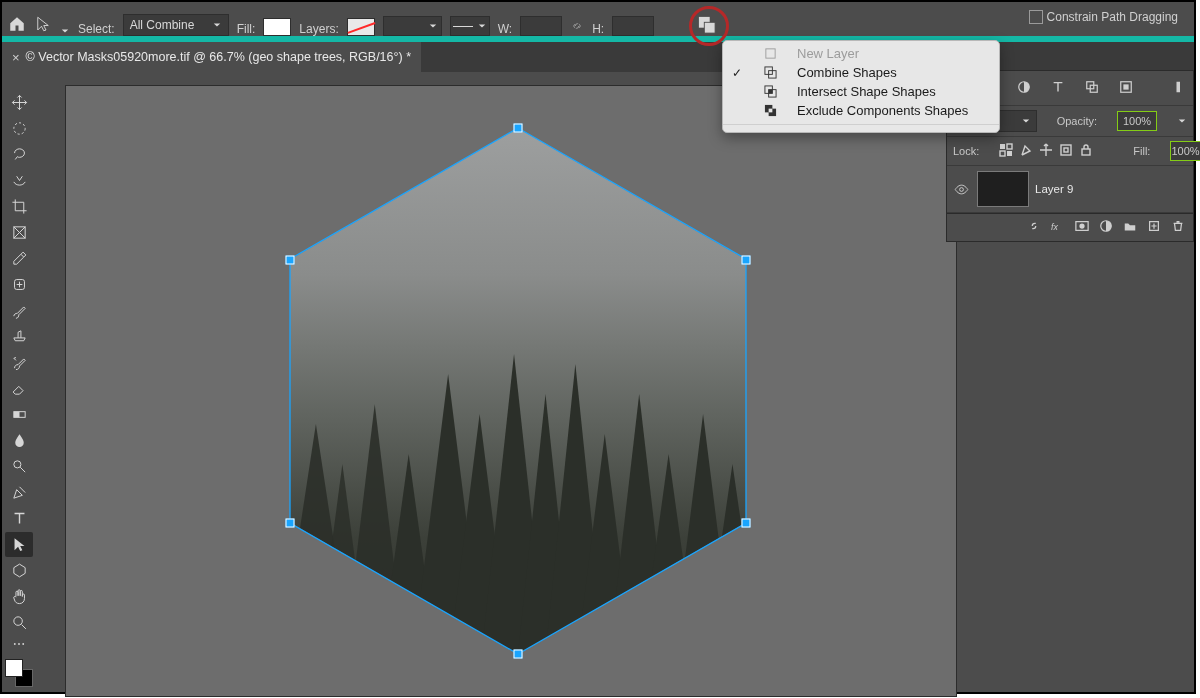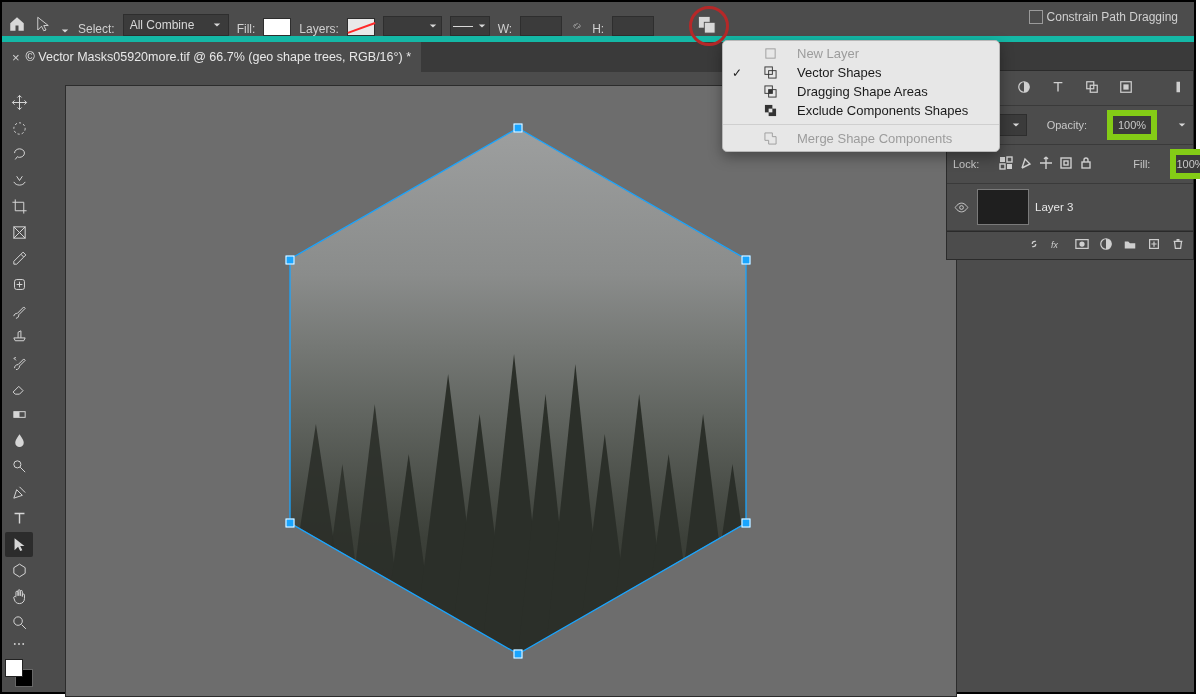--- a/index.html
+++ b/index.html
@@ -240,21 +240,21 @@
     border-bottom:1px solid #3a3a3a;
     font-size:11px; color:#c8c8c8;
   }
   .panel-row.top { justify-content:flex-end; height:26px;}
   .panel-mini-icon svg{ width:14px;height:14px; fill:none; stroke:#cfcfcf; stroke-width:1.4;}
   .panel-mini-icon .f{fill:#cfcfcf;stroke:none;}
   .blend-select {
     flex:1; height:20px; background:#3b3b3b; border:1px solid #2e2e2e;
     display:flex; align-items:center; justify-content:space-between; padding:0 5px;
   }
-  .val-box{ width:38px; height:18px;background:#3b3b3b;border:6px solid #84cc16;display:flex;align-items:center;justify-content:center;font-size:11px;}
+  .val-box{ width:38px; height:18px;background:#3b3b3b;border:1px solid #84cc16;display:flex;align-items:center;justify-content:center;font-size:11px;}
   .lock-icons{display:flex;gap:6px;align-items:center;}
 
   .layer-row {
     display:flex; align-items:center;
     height:46px;
     padding:0 4px;
     border-bottom:1px solid #3a3a3a;
     gap:6px;
     font-size:11.5px; color:#e8e8e8;
   }
@@ -645,21 +645,21 @@
 
 
     <div class="layer-row">
       <span class="eye">
           <svg viewBox="0 0 24 24">
             <path d="M2 12s4-7 10-7 10 7 10 7-4 7-10 7S2 12 2 12z"></path>
             <circle cx="12" cy="12" r="3"></circle>
           </svg>
         </span>
       <div class="thumb plain"></div>
-      <span>Layer 3</span>
+      <span>Layer 9</span>
     </div>
 
     <div class="panel-footer">
       <span><svg viewBox="0 0 16 16">
             <path d="M6 8a3 3 0 0 1 3-3h1M10 8a3 3 0 0 1-3 3H6"></path>
           </svg></span>
       <span><svg viewBox="0 0 16 16">
             <text x="0" y="12" font-size="10" class="f" font-style="italic">fx</text>
           </svg></span>
       <span><svg viewBox="0 0 16 16">
@@ -694,49 +694,40 @@
       <span>New Layer</span>
     </div>
     <div class="menu-item">
       <span class="check">✓</span>
       <span class="mi-icon">
           <svg viewBox="0 0 14 14">
             <rect x="1" y="1" width="8" height="8" fill="none" stroke="#333"></rect>
             <rect x="5" y="5" width="8" height="8" fill="none" stroke="#333"></rect>
           </svg>
         </span>
-      <span>Vector Shapes</span>
+      <span>Combine Shapes</span>
     </div>
     <div class="menu-item">
       <span class="check"></span>
       <span class="mi-icon">
           <svg viewBox="0 0 14 14">
             <rect x="1" y="1" width="8" height="8" fill="none" stroke="#333"></rect>
             <rect x="5" y="5" width="8" height="8" fill="none" stroke="#333"></rect>
             <rect x="5" y="5" width="4" height="4" fill="#333"></rect>
           </svg>
         </span>
-      <span>Dragging Shape Areas</span>
+      <span>Intersect Shape Shapes</span>
     </div>
     <div class="menu-item">
       <span class="check"></span>
       <span class="mi-icon">
           <svg viewBox="0 0 14 14">
             <rect x="1" y="1" width="8" height="8" fill="#333"></rect>
             <rect x="5" y="5" width="8" height="8" fill="#333"></rect>
             <rect x="5" y="5" width="4" height="4" fill="#e7e7e7"></rect>
           </svg>
         </span>
       <span>Exclude Components Shapes</span>
     </div>
     <div class="menu-sep"></div>
-    <div class="menu-item disabled">
-      <span class="check"></span>
-      <span class="mi-icon">
-          <svg viewBox="0 0 14 14">
-            <path d="M1 1h8v4h4v8H5V9H1z" fill="none" stroke="#9c9c9c"></path>
-          </svg>
-        </span>
-      <span>Merge Shape Components</span>
-    </div>
   </div>
 
 </div>
 
 </body></html>

